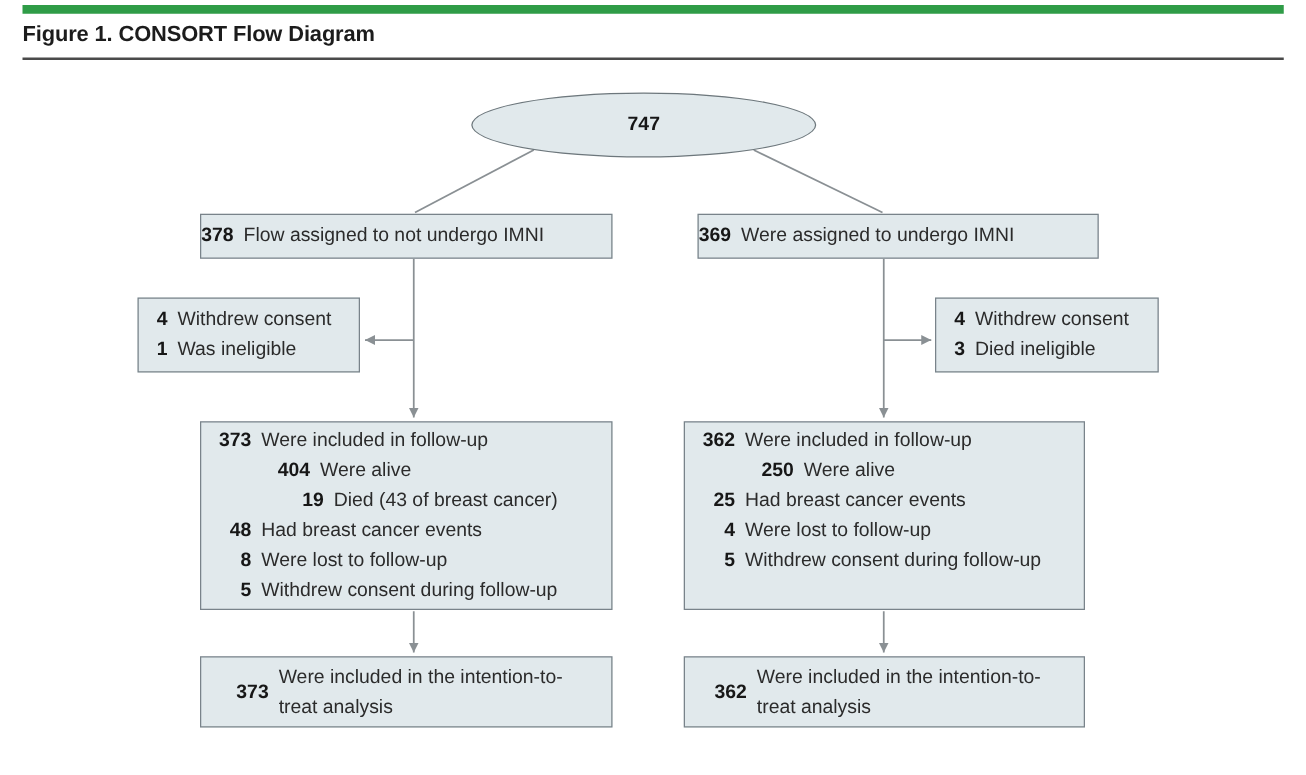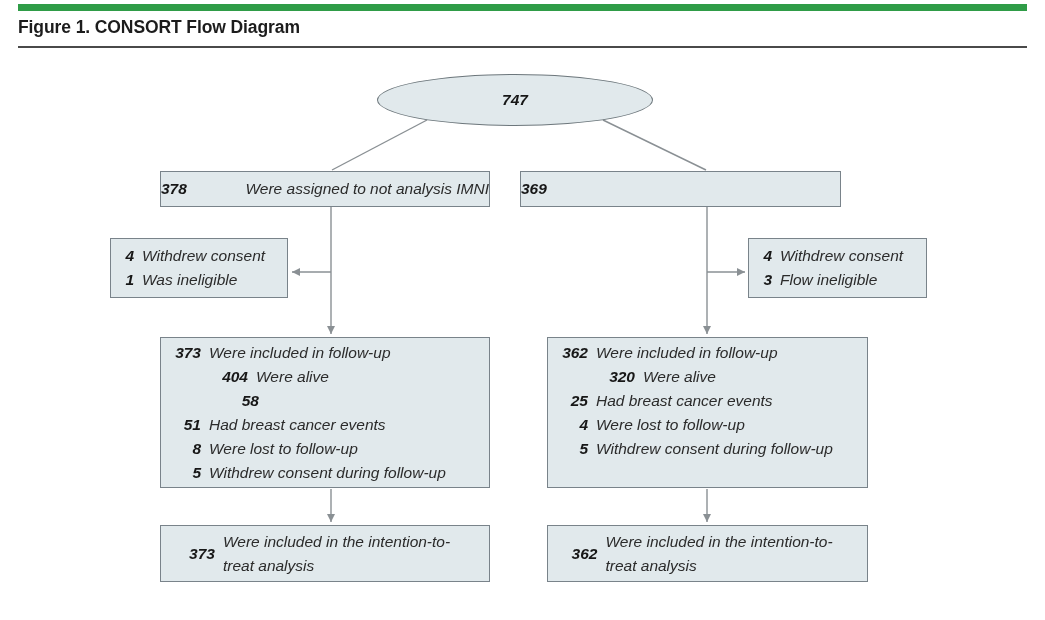--- a/index.html
+++ b/index.html
@@ -46,38 +46,37 @@
     left: 0; top: 0;
     width: 1045px; height: 620px;
   }
   .node {
     position: absolute;
     background: #e1e9ec;
     border: 1px solid #79838a;
     font-size: 15.5px;
     line-height: 24px;
     color: #2b2b2b;
-    font-style: italic;
   }
   .num { font-weight: 700; color: #171717; }
   .ellipse {
     left: 377px; top: 74px;
     width: 276px; height: 52px;
     border-radius: 50%;
     display: flex; align-items: center; justify-content: center;
     gap: 7px;
     border-color: #6d777c;
   }
   .assign {
-    display: flex; align-items: center; justify-content: space-between;
+    display: flex; align-items: center; justify-content: flex-start;
     gap: 8px;
     height: 36px; top: 171px;
   }
   .assign-left { left: 160px; width: 330px; }
-  .assign-right { left: 520px; width: 321px; }
+  .assign-right { left: 558px; width: 321px; }
   .sidebox {
     top: 238px; height: 60px;
     padding: 5px 8px 5px 10px;
   }
   .sidebox-left { left: 110px; width: 178px; }
   .sidebox-right { left: 748px; width: 179px; }
   .followup {
     top: 337px; height: 151px;
     padding: 3px 4px 3px 6px;
   }
@@ -123,79 +122,81 @@
       <line x1="707" y1="489" x2="707" y2="522" marker-end="url(#arrow)"></line>
     </g>
   </svg>
 
   <div class="node ellipse">
     <span class="num">747</span>
   </div>
 
   <div class="node assign assign-left">
     <span class="num">378</span>
-    <span class="lbl">Were assigned to not analysis IMNI</span>
+    <span class="lbl">Flow assigned to not undergo IMNI</span>
   </div>
   <div class="node assign assign-right">
     <span class="num">369</span>
+    <span class="lbl">Were assigned to undergo IMNI</span>
   </div>
 
   <div class="node sidebox sidebox-left">
     <div class="row">
       <span class="num">4</span>
       <span class="lbl">Withdrew consent</span>
     </div>
     <div class="row">
       <span class="num">1</span>
       <span class="lbl">Was ineligible</span>
     </div>
   </div>
   <div class="node sidebox sidebox-right">
     <div class="row">
       <span class="num">4</span>
       <span class="lbl">Withdrew consent</span>
     </div>
     <div class="row">
       <span class="num">3</span>
-      <span class="lbl">Flow ineligible</span>
+      <span class="lbl">Died ineligible</span>
     </div>
   </div>
 
   <div class="node followup followup-left">
     <div class="row">
       <span class="num">373</span>
       <span class="lbl">Were included in follow-up</span>
     </div>
     <div class="row lvl1">
       <span class="num">404</span>
       <span class="lbl">Were alive</span>
     </div>
     <div class="row lvl2">
-      <span class="num">58</span>
-    </div>
-    <div class="row">
-      <span class="num">51</span>
+      <span class="num">19</span>
+      <span class="lbl">Died (43 of breast cancer)</span>
+    </div>
+    <div class="row">
+      <span class="num">48</span>
       <span class="lbl">Had breast cancer events</span>
     </div>
     <div class="row">
       <span class="num">8</span>
       <span class="lbl">Were lost to follow-up</span>
     </div>
     <div class="row">
       <span class="num">5</span>
       <span class="lbl">Withdrew consent during follow-up</span>
     </div>
   </div>
   <div class="node followup followup-right">
     <div class="row">
       <span class="num">362</span>
       <span class="lbl">Were included in follow-up</span>
     </div>
     <div class="row lvl1">
-      <span class="num">320</span>
+      <span class="num">250</span>
       <span class="lbl">Were alive</span>
     </div>
     <div class="row">
       <span class="num">25</span>
       <span class="lbl">Had breast cancer events</span>
     </div>
     <div class="row">
       <span class="num">4</span>
       <span class="lbl">Were lost to follow-up</span>
     </div>

